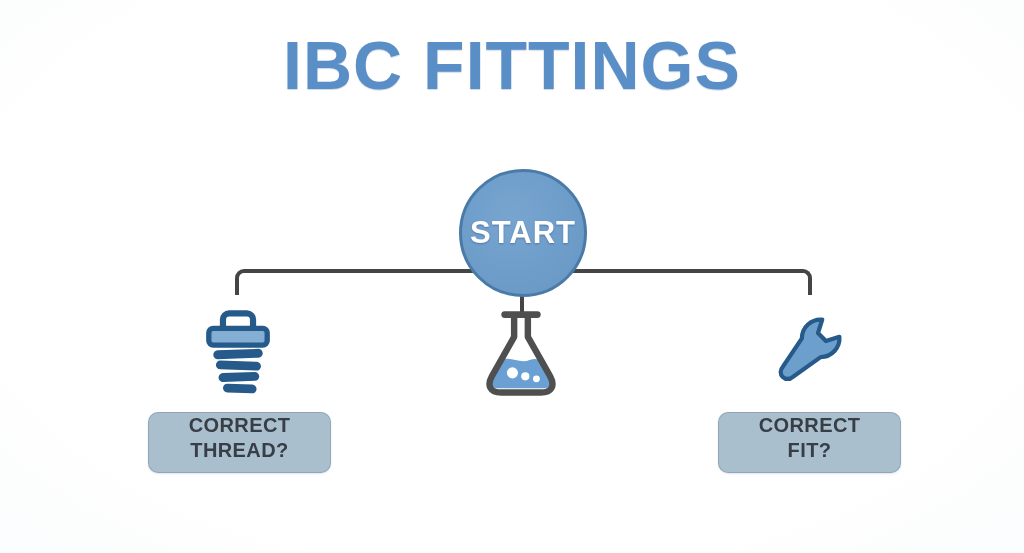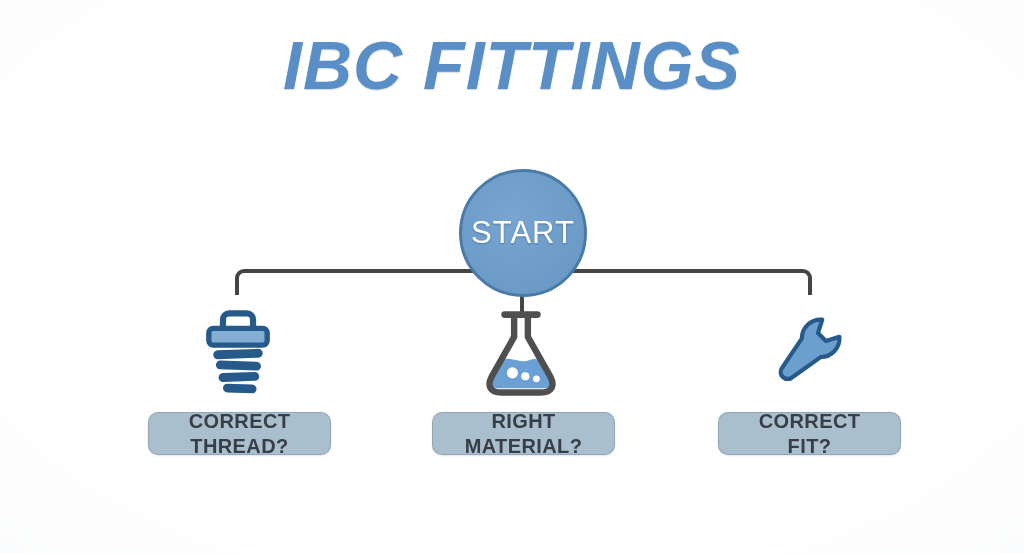--- a/index.html
+++ b/index.html
@@ -7,21 +7,20 @@
     position:relative;width:1024px;height:553px;margin:0 auto;overflow:hidden;
     background:radial-gradient(ellipse at 50% 45%, #ffffff 70%, #fbfcfd 100%);
     font-family:"Liberation Sans", sans-serif;
   }
   
   .title{
     position:absolute;top:26px;left:0;right:0;margin:0;
     text-align:center;font-size:68px;font-weight:700;letter-spacing:1px;
     color:var(--title-blue,#5a8ec6);
     text-shadow:0 1px 1px rgba(60,100,150,.25);
-    font-style:italic;
   }
   
   .connector-h{
     position:absolute;left:235px;top:269px;width:569px;height:22px;
     border-top:4px solid var(--connector-gray,#454545);
     border-left:4px solid var(--connector-gray,#454545);
     border-right:4px solid var(--connector-gray,#454545);
     border-radius:9px 9px 0 0;
   }
   .connector-stub{
@@ -31,42 +30,42 @@
   
   .start-node{
     position:absolute;left:459px;top:169px;width:128px;height:128px;
     border-radius:50%;
     background:radial-gradient(circle at 42% 38%, var(--circle-fill-light,#78a5d0) 0%, var(--circle-fill,#6b9ac7) 75%);
     border:3px solid var(--circle-border,#4a7ba8);
     box-sizing:border-box;
     display:flex;align-items:center;justify-content:center;
   }
   .start-node span{
-    color:#fff;font-size:31px;font-weight:400;letter-spacing:1px;
+    color:#fff;font-size:31px;font-weight:700;letter-spacing:1px;
     text-shadow:0 1px 2px rgba(40,70,110,.45);
   }
   
   .icon{position:absolute;}
   .icon-thread{left:192px;top:308px;width:92px;height:92px;}
   .icon-flask{left:478px;top:306px;width:86px;height:96px;}
   .icon-wrench{left:763px;top:302px;width:94px;height:94px;}
   .icon svg{width:100%;height:100%;display:block;}
   .thread-stroke{stroke:var(--icon-navy,#255a8a);}
   .thread-fill{fill:var(--icon-navy,#255a8a);}
   .thread-band{fill:var(--icon-light-blue,#85aed4);}
   .flask-line{stroke:var(--flask-outline,#4f4f4f);}
   .flask-liquid{fill:var(--flask-liquid,#6ba0d4);}
   .wrench-body{fill:var(--wrench-fill,#6d9fcd);stroke:var(--icon-navy,#255a8a);}
   
   .qbox{
-    position:absolute;top:412px;width:183px;height:43px;
+    position:absolute;top:412px;width:183px;height:61px;
     background:var(--box-fill,#aabfce);
     border:1px solid rgba(125,145,165,.55);
     border-radius:10px;box-sizing:border-box;
-    display:flex;align-items:center;justify-content:center;
+    display:flex;justify-content:center;
     box-shadow:0 1px 2px rgba(90,110,130,.18);
   }
   .qbox span{
     white-space:pre-line;text-align:center;
     color:var(--box-text,#383e46);
     font-size:20px;font-weight:700;line-height:1.25;letter-spacing:.4px;
   }
   .qbox-thread{left:148px;}
   .qbox-material{left:432px;}
   .qbox-fit{left:718px;}
@@ -112,22 +111,18 @@
       <g transform="rotate(-45 50 50)">
         <path class="wrench-body" d="M81.3,37.1 A20,20 0 0 0 51.9,35.9 L16,43 A7.5,7.5 0 0 0 16,58 L51.9,64.1 A20,20 0 0 0 81.3,62.9 L68,56 L68,44 Z" stroke-width="4.5" stroke-linejoin="round"></path>
       </g>
     </svg>
   </div>
 
   <div class="qbox qbox-thread">
     <span>CORRECT
 THREAD?</span>
   </div>
-  <div class="qbox qbox-material">
-    <span>RIGHT
-MATERIAL?</span>
-  </div>
   <div class="qbox qbox-fit">
     <span>CORRECT
 FIT?</span>
   </div>
 
 </div>
 
 </body></html>

